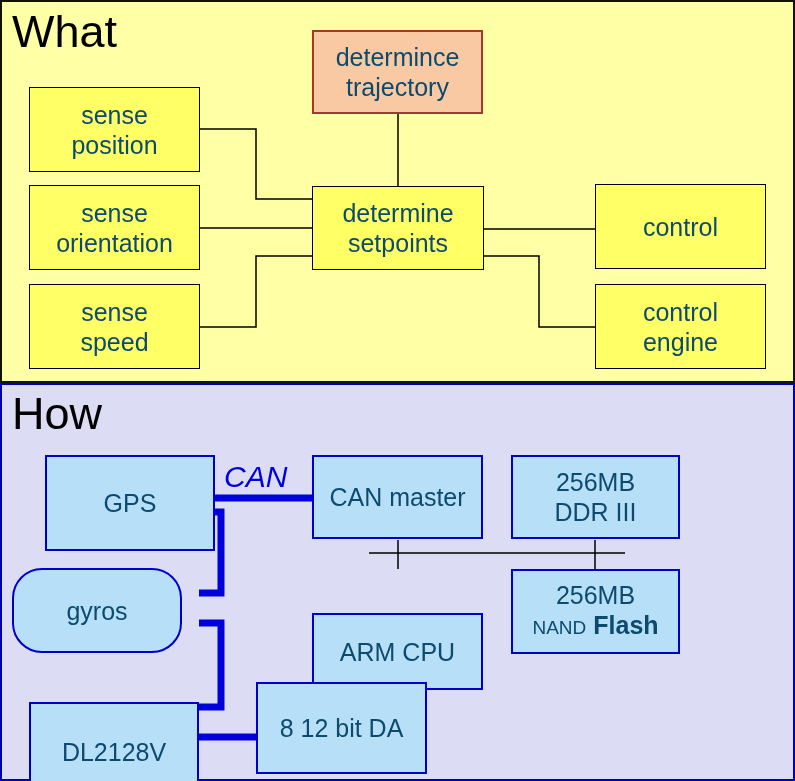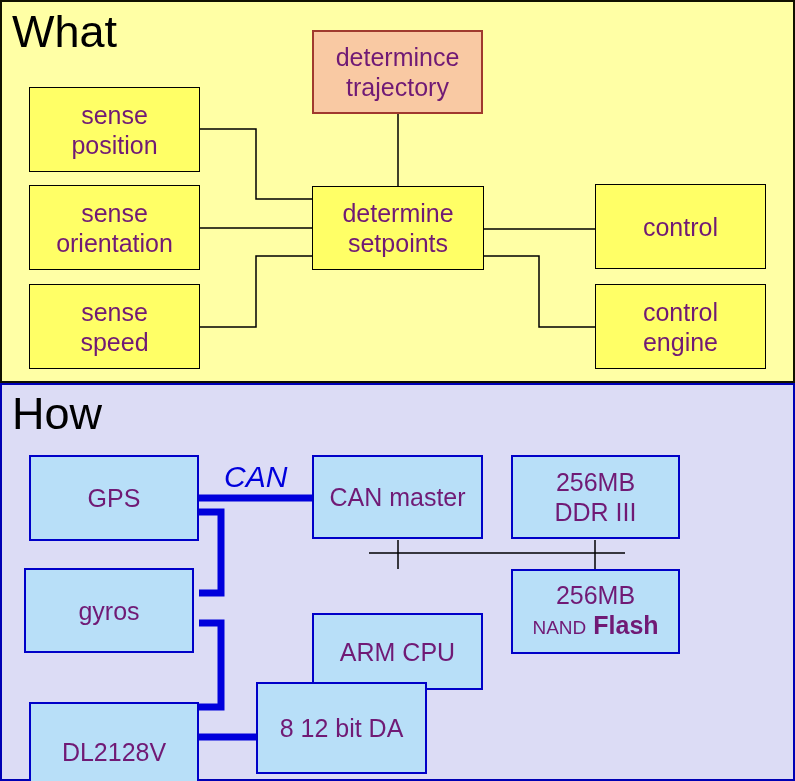--- a/index.html
+++ b/index.html
@@ -17,21 +17,21 @@
     left:0; top:383px; width:795px; height:398px;
     background:#DCDCF5; border:2px solid #0000B4;
   }
   .sec-title {
     position:absolute; font-size:45px; line-height:48px; color:#000;
     letter-spacing:0px;
   }
   .box {
     position:absolute; box-sizing:border-box;
     display:flex; flex-direction:column; align-items:center; justify-content:center;
-    text-align:center; font-size:25px; line-height:30px; color:#701a75;
+    text-align:center; font-size:25px; line-height:30px; color:#0c4a6e;
   }
   .box.yellow { background:#FFFF66; border:1px solid #000000; }
   .box.pink   { background:#F9C9A3; border:2px solid #A03A2E; }
   .box.blue   { background:#B8DFF8; border:2px solid #0000C8; }
   .can-label {
     position:absolute; left:224px; top:461px;
     font-size:30px; line-height:32px; color:#0000DC;font-style:italic;
   }
   .nand-small { font-size:19px; }
   .nand-flash-gap { margin-left:7px;font-weight:bold; }
@@ -100,25 +100,25 @@
 
   <div class="box yellow" style="left:595px; top:284px; width:171px; height:85px;">
     <span>control</span>
     <span>engine</span>
   </div>
 
   <div class="sec-title" style="left:12px; top:390px;">How</div>
 
   <div class="can-label">CAN</div>
 
-  <div class="box blue" style="left:29px; top:455px; width:170px; height:86px;">
+  <div class="box blue" style="left:45px; top:455px; width:170px; height:96px;">
     <span>GPS</span>
   </div>
 
-  <div class="box blue" style="left:24px; top:568px; width:170px; height:85px;">
+  <div class="box blue" style="left:12px; top:568px; width:170px; height:85px;border-radius:30px;">
     <span>gyros</span>
   </div>
 
   <div class="box blue" style="left:29px; top:702px; width:170px; height:99px;">
     <span>DL2128V</span>
   </div>
 
   <div class="box blue" style="left:312px; top:455px; width:171px; height:84px;">
     <span>CAN master</span>
   </div>

